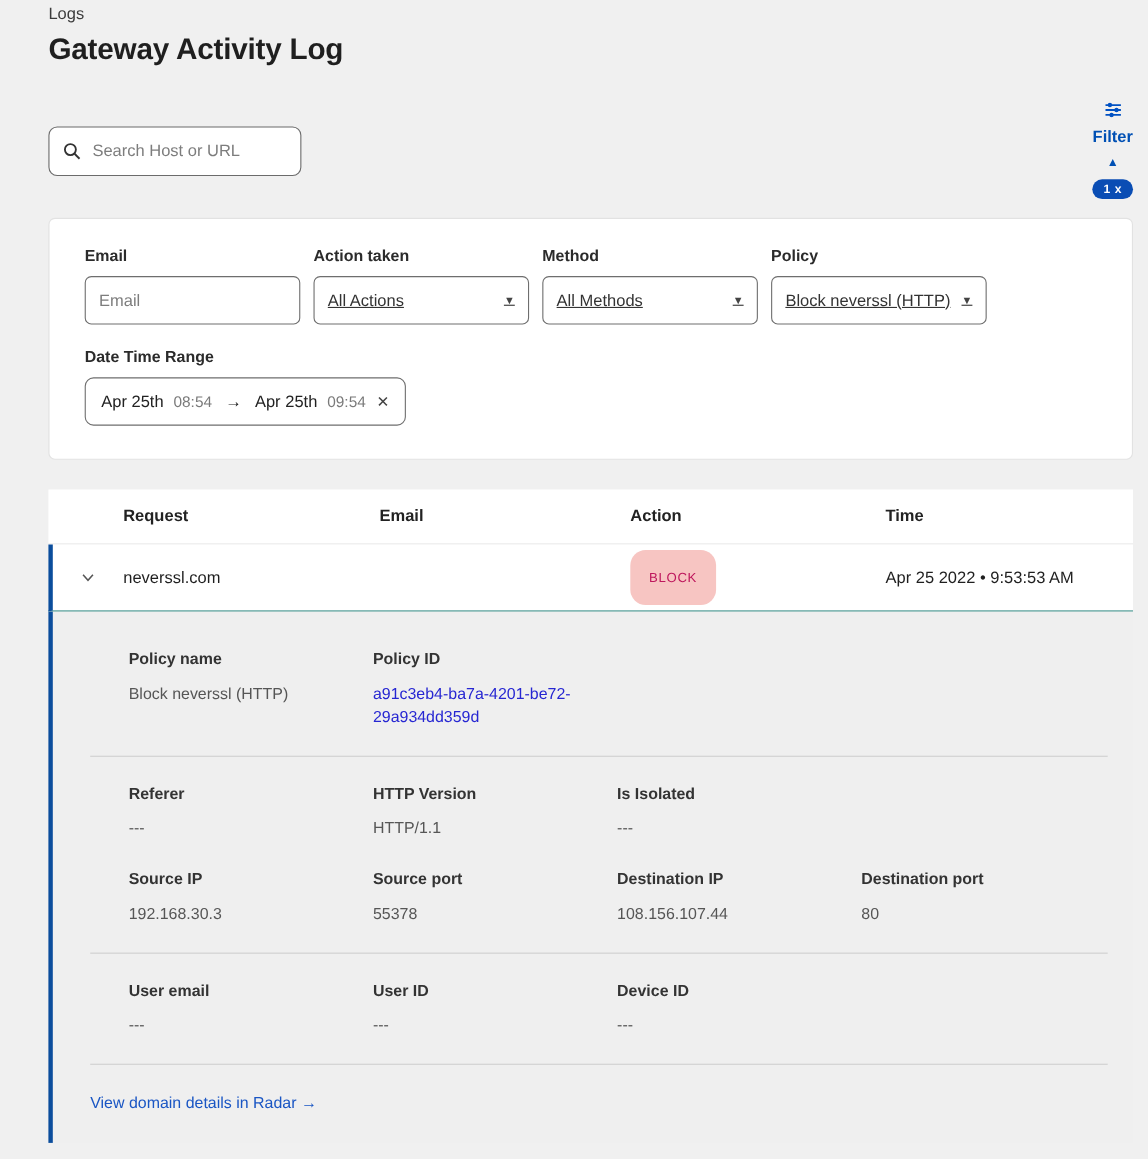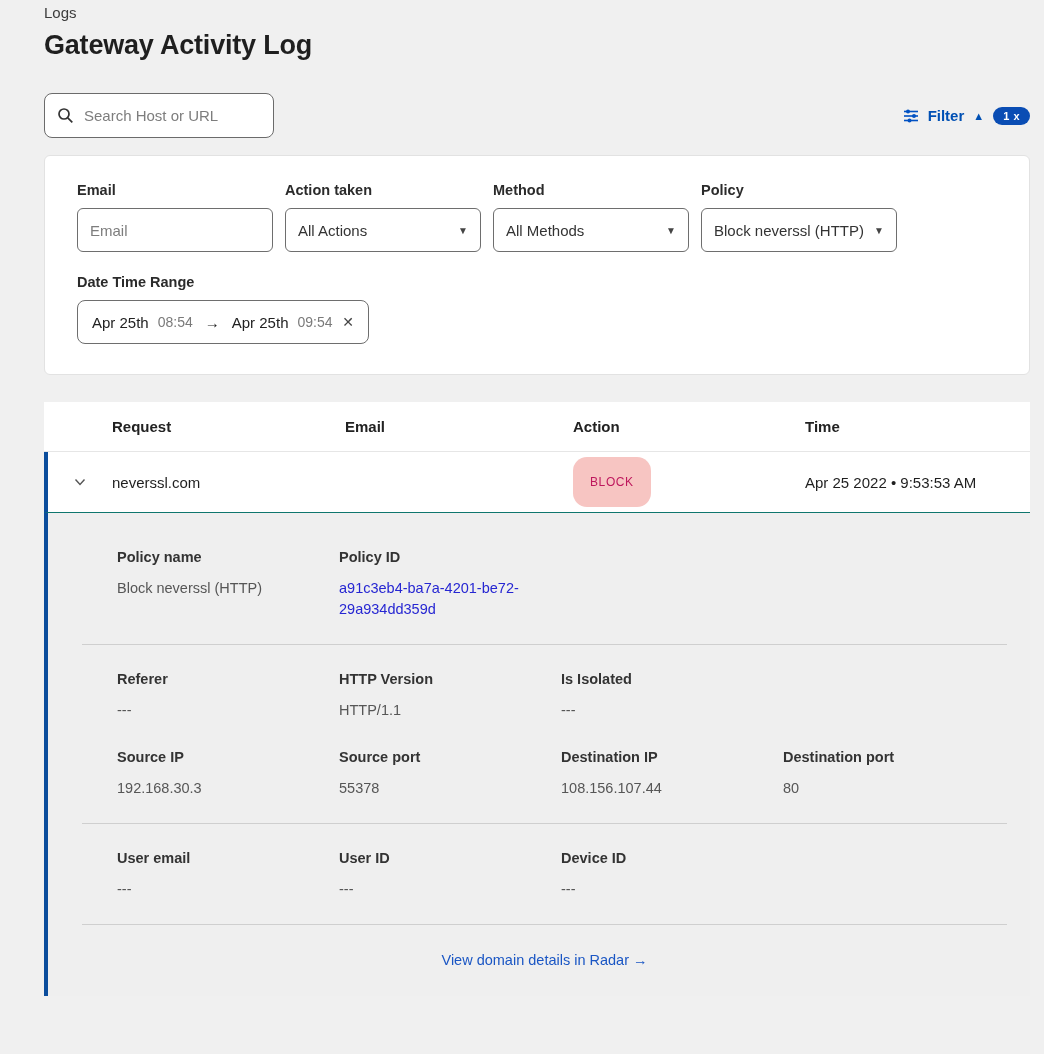--- a/index.html
+++ b/index.html
@@ -21,37 +21,37 @@
   .tab { width:120px; text-align:center; font-size:15.5px; color:#2e2e2e; padding-bottom:15px; cursor:pointer; position:relative; }
   .tab.active { color:#0051c3; font-weight:700; }
   .tab.active::after { content:""; position:absolute; left:0; right:0; bottom:-2px; height:4px; background:#0051c3; }
 
   
   .toolbar { margin-top:32px; display:flex; justify-content:space-between; align-items:center; }
   .searchbox { width:230px; height:45px; background:#fff; border:1px solid #6b6b6b; border-radius:8px;
     display:flex; align-items:center; padding:0 12px; gap:10px; }
   .searchbox input { border:none; outline:none; flex:1; font-size:15px; font-family:inherit; color:#222; background:transparent; }
   .searchbox input::placeholder { color:#7d7d7d; }
-  .filtergroup { display:flex; align-items:center; gap:9px; }
+  .filtergroup { display:flex; align-items:center; gap:9px;flex-direction:column; }
   .filter-label { color:#0050b4; font-weight:700; font-size:15px; cursor:pointer; }
   .caret-up { color:#0050b4; font-size:11px; }
   .filter-badge { background:#0a4db4; color:#fff; font-size:11px; font-weight:700;
     border-radius:10px; padding:3px 10px; letter-spacing:0.5px; cursor:pointer; }
 
   
   .filter-card { margin-top:17px; background:#fff; border:1px solid #e2e2e2; border-radius:6px;
     padding:26px 32px 30px 32px; }
   .f-row { display:flex; gap:12px; }
   .f-field { width:196px; }
   .f-label { font-size:14.5px; font-weight:700; color:#2b2b2b; margin-bottom:10px; }
   .f-input, .f-select { width:196px; height:44px; border:1px solid #6e6e6e; border-radius:6px; background:#fff;
     display:flex; align-items:center; padding:0 12px; font-size:15px; }
   .f-input input { border:none; outline:none; width:100%; font-size:15px; font-family:inherit; background:transparent; }
   .f-input input::placeholder { color:#7d7d7d; }
-  .f-select { justify-content:space-between; cursor:pointer; color:#333; }
+  .f-select { justify-content:space-between; cursor:pointer; color:#333;text-decoration:underline; }
   .caret-down { font-size:10px; color:#444; }
   .daterange-wrap { margin-top:22px; }
   .daterange { width:292px; height:44px; border:1px solid #6e6e6e; border-radius:8px; background:#fff;
     display:flex; align-items:center; padding:0 14px; gap:9px; cursor:pointer; }
   .dr-date { font-size:15px; color:#222; }
   .dr-time { font-size:14px; color:#7a7a7a; }
   .dr-arrow { font-size:15px; color:#222; padding:0 3px; }
   .dr-close { margin-left:auto; font-size:14px; color:#444; cursor:pointer; }
 
   
@@ -69,21 +69,21 @@
 
   
   .tdetail { background:#efefef; border-left:4px solid #0b4d9c; padding:36px 23px 20px 34px; min-height:483px; }
   .d-section { padding-left:35px; display:grid; grid-template-columns:222px 222px 222px 222px; }
   .d-field { padding-right:16px; }
   .d-label { font-size:14.5px; font-weight:700; color:#333; }
   .d-value { margin-top:13px; font-size:14.5px; color:#565656; line-height:21px; }
   .d-link { color:#2626d2; max-width:200px; overflow-wrap:break-word; cursor:pointer; }
   .d-divider { border:none; border-top:1px solid #cfcfcf; margin:24px 0 26px 0; }
   .d-rowgap { margin-bottom:28px; }
-  .radar-row { text-align:center; }
+  .radar-row { text-align:left; }
   .radar-link { color:#1a56c4; font-size:14.5px; cursor:pointer; }
 </style>
 </head>
 <body>
 
 <div class="page">
 
   <div class="crumb">Logs</div>
   <div class="title">Gateway Activity Log</div>
 

